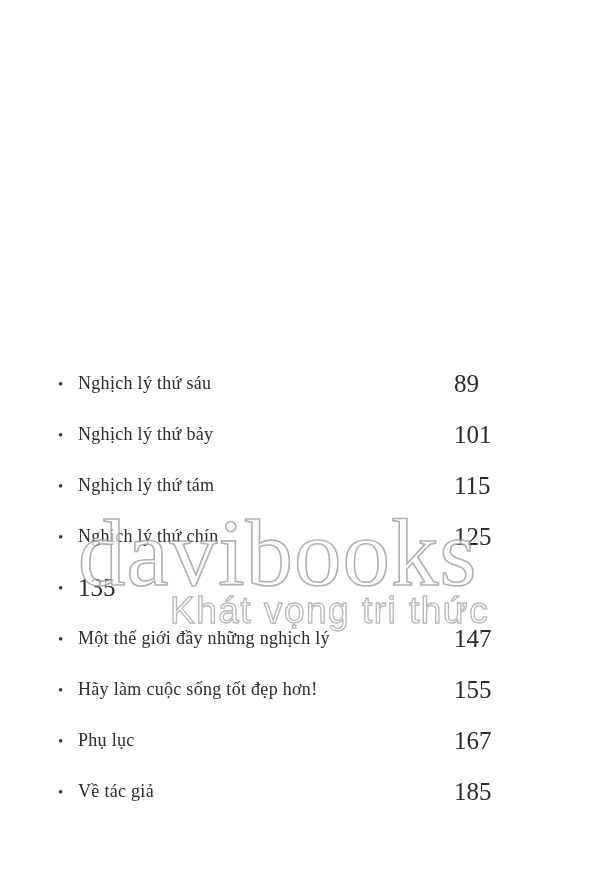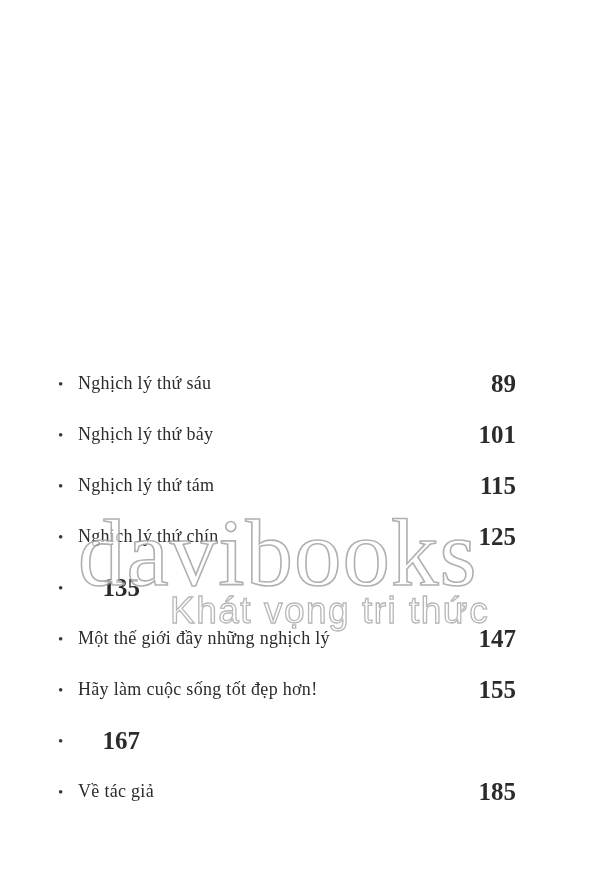--- a/index.html
+++ b/index.html
@@ -36,23 +36,21 @@
     transform: translateY(1px);
   }
   .toc-title {
     flex: 1 1 auto;
     font-size: 18px;
     letter-spacing: 0.3px;
     white-space: nowrap;
   }
   .toc-page {
     flex: 0 0 62px;
-    text-align: right;
     font-size: 25px;
-    font-weight: bold;
   }
   
   .watermark {
     position: absolute;
     left: 0; top: 0; right: 0; bottom: 0;
     pointer-events: none;
   }
   .wm-main {
     position: absolute;
     left: 78px;
@@ -120,20 +118,21 @@
     </div>
 
     <div class="toc-row">
       <span class="bullet">•</span>
       <span class="toc-title">Hãy làm cuộc sống tốt đẹp hơn!</span>
       <span class="toc-page">155</span>
     </div>
 
     <div class="toc-row">
       <span class="bullet">•</span>
+      <span class="toc-title">Phụ lục</span>
       <span class="toc-page">167</span>
     </div>
 
     <div class="toc-row">
       <span class="bullet">•</span>
       <span class="toc-title">Về tác giả</span>
       <span class="toc-page">185</span>
     </div>
 
   </div>

